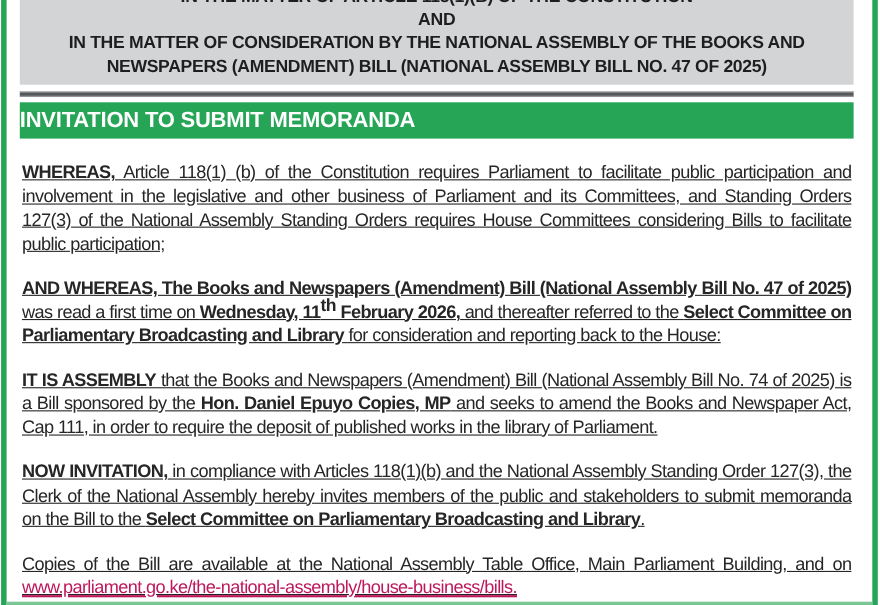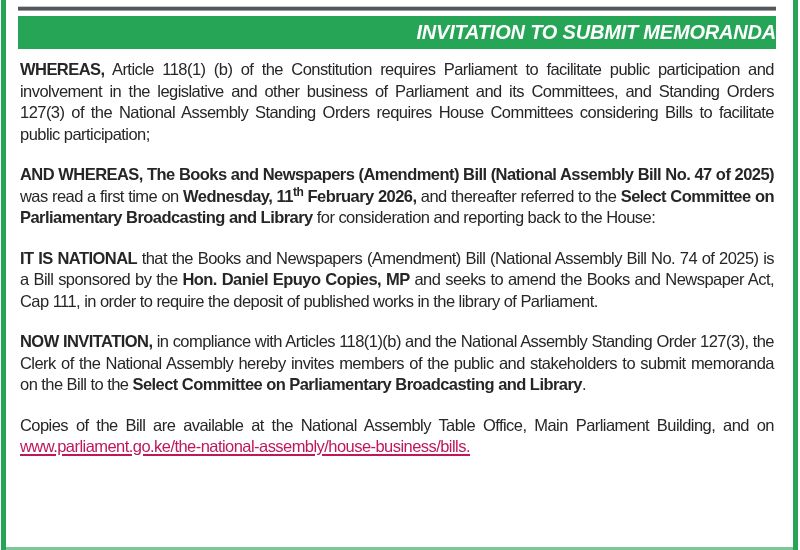--- a/index.html
+++ b/index.html
@@ -42,67 +42,74 @@
     border-top: 1px solid #c6c8ca;
     border-bottom: 1px solid #9a9da0;
   }
 
   .banner {
     margin-top: 5px;
     height: 33px;
     background: #26a557;
     display: flex;
     align-items: center;
-    justify-content: flex-end;
-    font-style: italic;
+    justify-content: flex-start;
   }
   .banner-title {
     color: #ffffff;
     font-weight: 700;
     font-size: 20px;
     letter-spacing: -0.2px;
     text-transform: uppercase;
   }
 
   .notice-body {
-    margin-top: 10px;
+    margin-top: 21px;
     padding: 0 2px;
     color: #262626;
     font-size: 16.5px;
     line-height: 21.5px;
     letter-spacing: -0.55px;
     text-align: justify;
+    text-decoration: underline;
   }
   .notice-body p { margin: 0 0 19px; }
   .notice-body strong { font-weight: 700; }
-  .notice-body sup { font-size: 12px; line-height: 0; }
+  .notice-body sup { font-size: 16px; line-height: 0; }
   .link {
     color: #be185d;
     text-decoration: underline;
     text-decoration-thickness: 1.5px;
     text-underline-offset: 2px;
   }
 </style>
 </head>
 <body>
 
 <div class="frame-left"></div>
 <div class="frame-right"></div>
 <div class="frame-bottom"></div>
 
 <div class="content">
 
+  <div class="header-box">
+    <div class="header-inner">
+      <div class="header-line">IN THE MATTER OF ARTICLE 118(1)(b) OF THE CONSTITUTION</div>
+      <div class="header-line">AND</div>
+      <div class="header-line">IN THE MATTER OF CONSIDERATION BY THE NATIONAL ASSEMBLY OF THE BOOKS AND NEWSPAPERS (AMENDMENT) BILL (NATIONAL ASSEMBLY BILL NO. 47 OF 2025)</div>
+    </div>
+  </div>
 
   <div class="separator"></div>
 
   <div class="banner">
     <span class="banner-title">INVITATION TO SUBMIT MEMORANDA</span>
   </div>
 
   <div class="notice-body">
       <p><strong>WHEREAS,</strong><span> Article 118(1) (b) of the Constitution requires Parliament to facilitate public participation and involvement in the legislative and other business of Parliament and its Committees, and Standing Orders 127(3) of the National Assembly Standing Orders requires House Committees considering Bills to facilitate public participation;</span></p>
       <p><strong>AND WHEREAS, The Books and Newspapers (Amendment) Bill (National Assembly Bill No. 47 of 2025)</strong><span> was read a first time on </span><strong>Wednesday, 11</strong><strong><sup>th</sup></strong><strong> February 2026,</strong><span> and thereafter referred to the </span><strong>Select Committee on Parliamentary Broadcasting and Library</strong><span> for consideration and reporting back to the House:</span></p>
-      <p><strong>IT IS NATIONAL</strong><span> that the Books and Newspapers (Amendment) Bill (National Assembly Bill No. 74 of 2025) is a Bill sponsored by the </span><strong>Hon. Daniel Epuyo Copies, MP</strong><span> and seeks to amend the Books and Newspaper Act, Cap 111, in order to require the deposit of published works in the library of Parliament.</span></p>
+      <p><strong>IT IS ASSEMBLY</strong><span> that the Books and Newspapers (Amendment) Bill (National Assembly Bill No. 74 of 2025) is a Bill sponsored by the </span><strong>Hon. Daniel Epuyo Copies, MP</strong><span> and seeks to amend the Books and Newspaper Act, Cap 111, in order to require the deposit of published works in the library of Parliament.</span></p>
       <p><strong>NOW INVITATION,</strong><span> in compliance with Articles 118(1)(b) and the National Assembly Standing Order 127(3), the Clerk of the National Assembly hereby invites members of the public and stakeholders to submit memoranda on the Bill to the </span><strong>Select Committee on Parliamentary Broadcasting and Library</strong><span>.</span></p>
       <p><span>Copies of the Bill are available at the National Assembly Table Office, Main Parliament Building, and on </span><a href="#" class="link">www.parliament.go.ke/the-national-assembly/house-business/bills.</a></p>
     </div>
 
 </div>
 
 </body></html>

